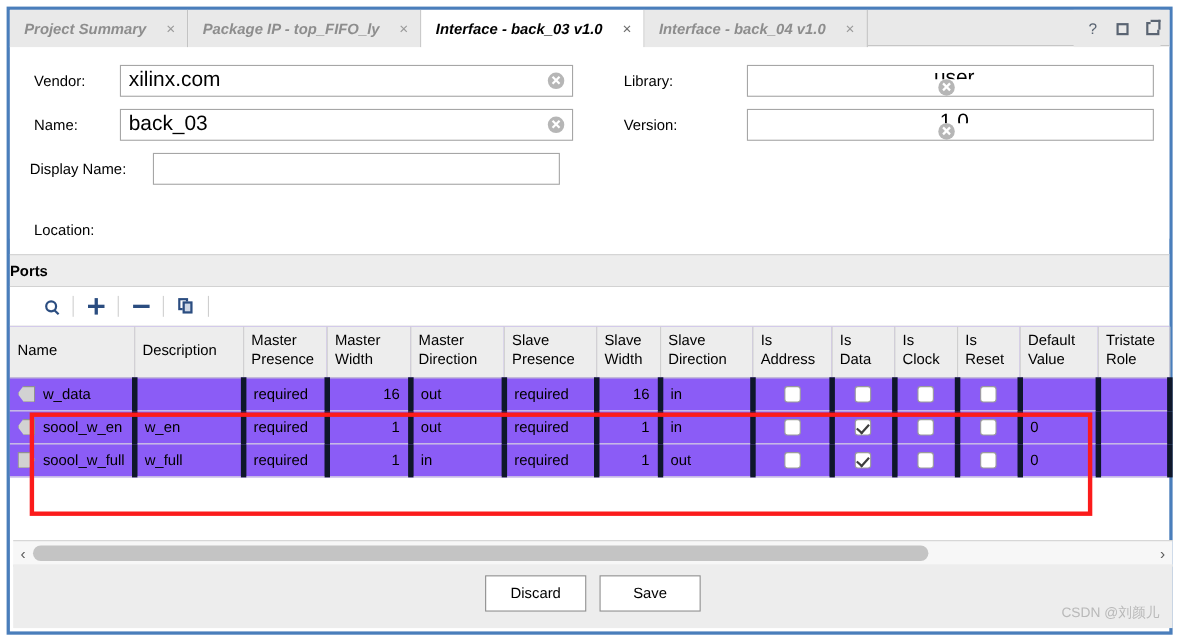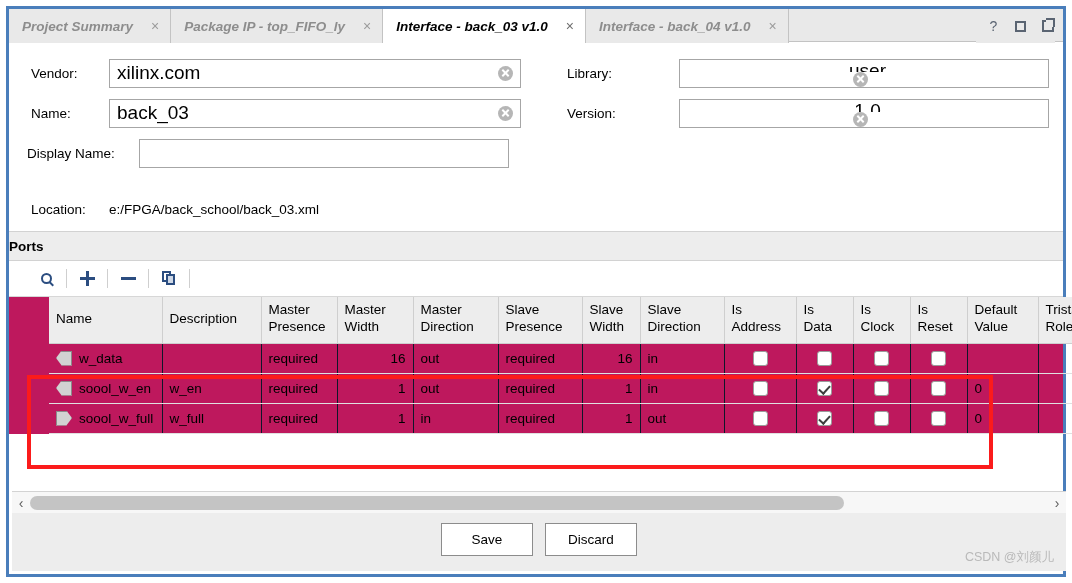--- a/index.html
+++ b/index.html
@@ -256,22 +256,21 @@
   }
   .ico-copy:after {
     content: ""; position: absolute;
     left: 4px; top: 3px; width: 9px; height: 11px;
     border: 2px solid #2b4d80; background: #cfd8e6; box-sizing: border-box;
   }
 
   
   .table-wrap {
     position: relative;
-    background: #be185d;
-    padding-left: 40px;
+    background: #8b5cf6;
   }
   table.ports {
     border-collapse: collapse;
     table-layout: fixed;
     width: 1054px;
     font-size: 13.5px;
   }
   table.ports th {
     background: #ededed;
     border-right: 1px solid #cfcfcf;
@@ -280,21 +279,21 @@
     font-size: 13.5px;
     color: #000;
     text-align: left;
     vertical-align: middle;
     padding: 4px 0 5px 7px;
     height: 46px;
     box-sizing: border-box;
     line-height: 1.25;
   }
   table.ports td {
-    border-right: 1px solid #0f172a;
+    border-right: 5px solid #0f172a;
     border-bottom: 1px solid #e0e0e0;
     height: 30px;
     padding: 0 7px;
     box-sizing: border-box;
     color: #000;
     white-space: nowrap;
     overflow: hidden;
     margin-left: 28px;
   }
   td.num { text-align: right; }
@@ -490,21 +489,20 @@
         <div class="fcol-right">
           <span class="flabel l2">Display Name:</span>
           <div class="field w-right">
             <span class="field-value"></span>
           </div>
         </div>
       </div>
 
       <div class="location-row">
         <span class="flabel l1">Location:</span>
-        <span class="location-value">e:/FPGA/back_school/back_03.xml</span>
       </div>
     </div>
 
     <div class="ports-header">Ports</div>
 
     <div class="ports-toolbar">
       <span class="tb-btn">
           <span class="ico-search"></span>
         </span>
       <span class="tb-sep"></span>
@@ -634,20 +632,20 @@
     <div class="hscroll">
       <span class="hs-arrow">‹</span>
       <span class="hs-track">
         <span class="hs-thumb" style="width: 80%;"></span>
       </span>
       <span class="hs-arrow">›</span>
     </div>
 
     <div class="footer">
       <div class="footer-buttons">
+        <button class="btn">Discard</button>
         <button class="btn">Save</button>
-        <button class="btn">Discard</button>
       </div>
       <div class="watermark">CSDN @刘颜儿</div>
     </div>
 
   </div>
 </div>
 
 </body></html>

